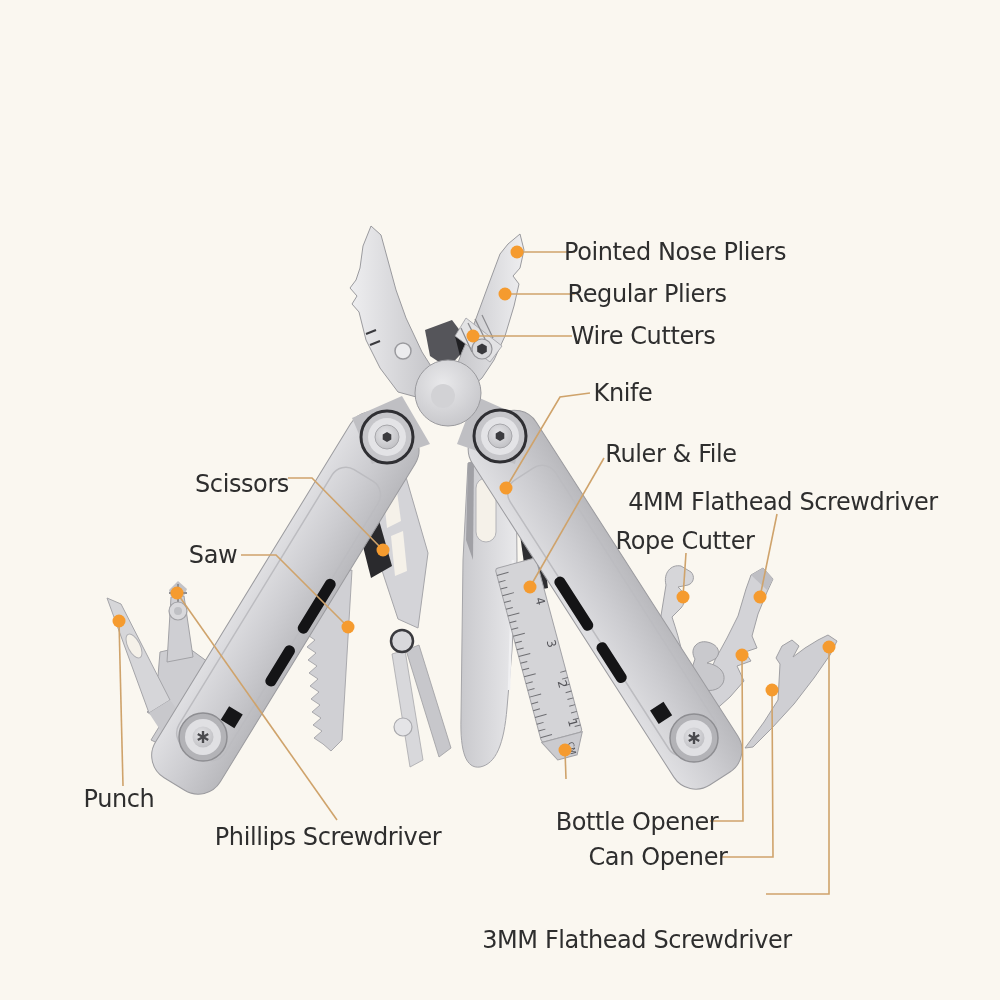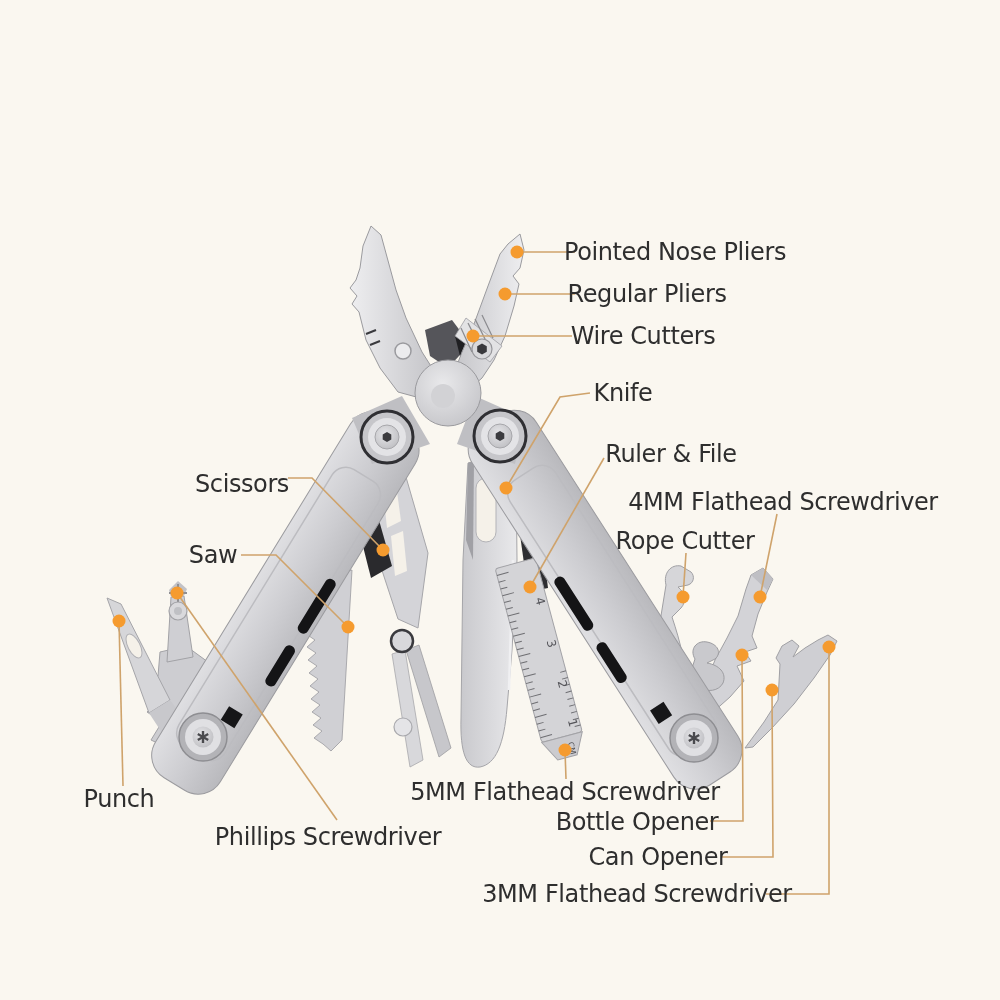--- a/index.html
+++ b/index.html
@@ -292,19 +292,18 @@
       <div class="callout-label" style="left: 647px; top: 294px;">Regular Pliers</div>
       <div class="callout-label" style="left: 643px; top: 336px;">Wire Cutters</div>
       <div class="callout-label" style="left: 623px; top: 393px;">Knife</div>
       <div class="callout-label" style="left: 647px; top: 454px; margin-left: 24px;">Ruler &amp; File</div>
       <div class="callout-label" style="left: 783px; top: 502px;">4MM Flathead Screwdriver</div>
       <div class="callout-label" style="left: 685px; top: 541px;">Rope Cutter</div>
       <div class="callout-label" style="left: 242px; top: 478px; margin-top: 6px;">Scissors</div>
       <div class="callout-label" style="left: 213px; top: 555px;">Saw</div>
       <div class="callout-label" style="left: 119px; top: 799px;">Punch</div>
       <div class="callout-label" style="left: 328px; top: 837px;">Phillips Screwdriver</div>
-      <div class="callout-label" style="left: 565px; top: 792px;">5MM Flathead Screwdriver</div>
       <div class="callout-label" style="left: 637px; top: 822px;">Bottle Opener</div>
       <div class="callout-label" style="left: 658px; top: 857px;">Can Opener</div>
-      <div class="callout-label" style="left: 637px; top: 894px; text-align: center;">3MM Flathead Screwdriver</div>
+      <div class="callout-label" style="left: 637px; top: 940px; text-align: center;">3MM Flathead Screwdriver</div>
     </div>
 
 </div>
 
 </body></html>

